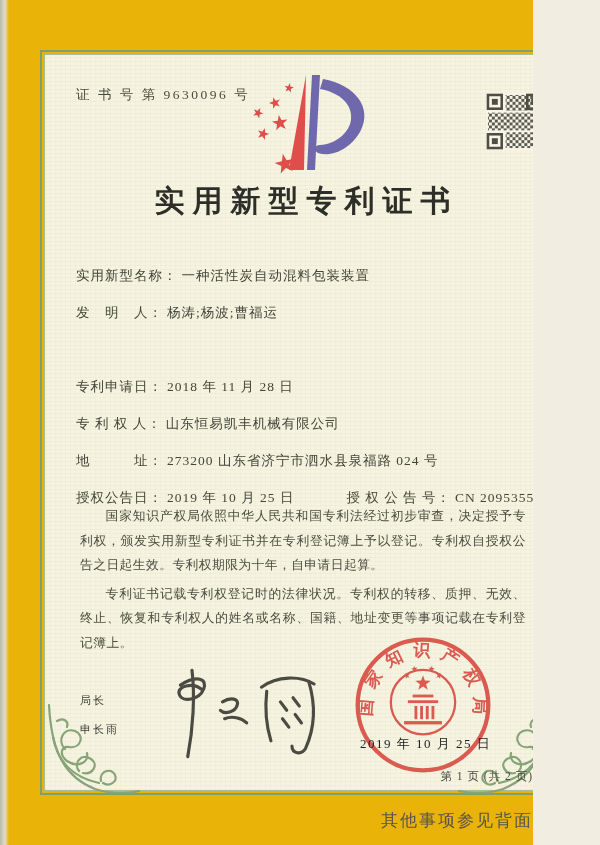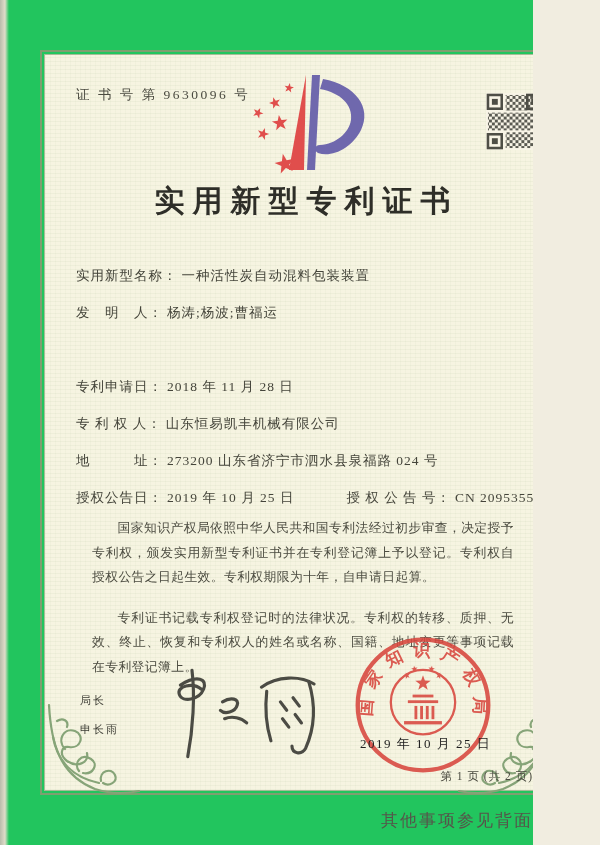--- a/index.html
+++ b/index.html
@@ -1,36 +1,36 @@
 <!DOCTYPE html>
 <html><head>
 <meta charset="utf-8">
 <style>
   html,body{margin:0;padding:0;background:#f1ede0;}
-  .page{position:relative;width:533px;height:845px;background:#22c55e;overflow:hidden;
+  .page{position:relative;width:533px;height:845px;background:#eab308;overflow:hidden;
         font-family:"Liberation Serif","DejaVu Serif",serif;color:#3d3d35;}
   .scan-edge{position:absolute;left:0;top:0;width:9px;height:100%;
         background:linear-gradient(90deg,#b9bcab 0,#dfdcc9 55%,rgba(0,0,0,0) 100%);}
   .frame{position:absolute;left:40px;top:50px;width:516px;height:745px;
         border:2px solid #7f9f70;box-sizing:border-box;}
   .frame-inner{position:absolute;inset:2px;border:1px solid #a6bd97;
         background-color:#f6f4e1;
         background-image:repeating-linear-gradient(0deg,rgba(140,170,120,.08) 0 1px,rgba(0,0,0,0) 1px 4px),
                          repeating-linear-gradient(90deg,rgba(140,170,120,.05) 0 1px,rgba(0,0,0,0) 1px 5px);}
   .cert-no{position:absolute;left:76px;top:86px;font-size:13.5px;letter-spacing:2.5px;color:#4a4a40;z-index:3;}
   .logo{position:absolute;left:248px;top:70px;width:132px;height:112px;z-index:2;}
   .qr{position:absolute;left:486px;top:93px;width:57px;height:57px;z-index:2;}
   .title{position:absolute;left:0;top:181px;width:100%;text-align:center;
         font-size:30px;font-weight:600;letter-spacing:8px;color:#2e2e28;z-index:3;padding-left:40px;}
   .field-row{position:absolute;left:76px;width:460px;font-size:13.5px;
         letter-spacing:1px;color:#45453b;white-space:nowrap;z-index:3;margin-top:16px;}
   .fvalue{margin-left:4px;}
   .grant-gap{display:inline-block;width:52px;}
   .paras{position:absolute;left:76px;top:500px;width:454px;z-index:3;}
-  .paras p{margin:16px;text-indent:2em;font-size:12.8px;line-height:1.92;
+  .paras p{margin:4px;text-indent:2em;font-size:12.8px;line-height:1.92;
         text-align:justify;color:#4c4c41;letter-spacing:.4px;}
   .signer{position:absolute;left:80px;top:686px;font-size:11px;line-height:29px;
         letter-spacing:2px;color:#3c3c34;z-index:4;}
   .signature{position:absolute;left:150px;top:664px;width:185px;height:100px;z-index:4;}
   .seal{position:absolute;left:352px;top:634px;width:142px;height:142px;opacity:.88;z-index:3;}
   .seal-date{position:absolute;left:360px;top:735px;font-size:13px;letter-spacing:1.5px;
         color:#1e1e1e;z-index:5;white-space:nowrap;}
   .page-num{position:absolute;left:0;top:769px;width:100%;text-align:right;
         font-size:11.5px;letter-spacing:1px;color:#4a4a40;z-index:3;}
   .back-note{position:absolute;left:0;top:809px;width:100%;text-align:right;

